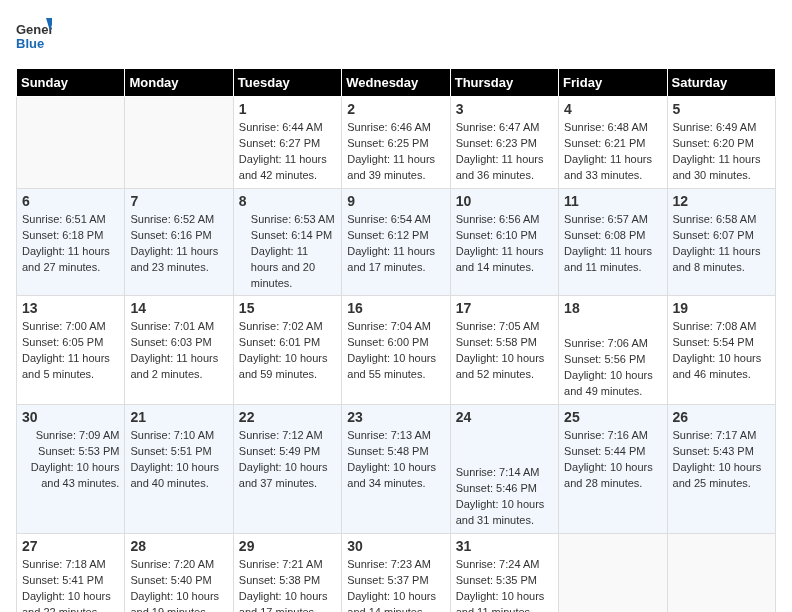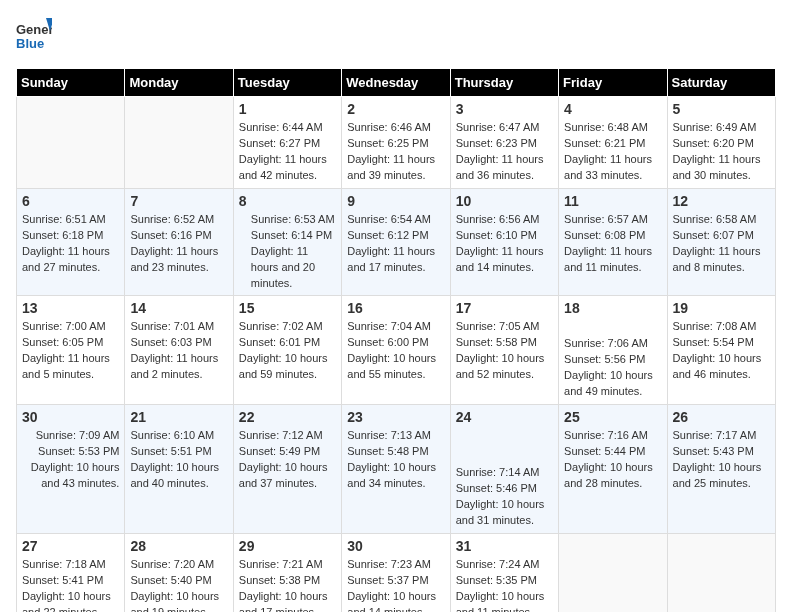--- a/index.html
+++ b/index.html
@@ -232,21 +232,21 @@
       </tr>
       <tr class="alt-row">
         <td>
           <span class="day-number">30</span>
           <div class="day-info" style="white-space: pre-line; text-align: right;">Sunrise: 7:09 AM
 Sunset: 5:53 PM
 Daylight: 10 hours and 43 minutes.</div>
         </td>
         <td>
           <span class="day-number">21</span>
-          <div class="day-info" style="white-space: pre-line;">Sunrise: 6:10 AM
+          <div class="day-info" style="white-space: pre-line;">Sunrise: 7:10 AM
 Sunset: 5:51 PM
 Daylight: 10 hours and 40 minutes.</div>
         </td>
         <td>
           <span class="day-number">22</span>
           <div class="day-info" style="white-space: pre-line;">Sunrise: 7:12 AM
 Sunset: 5:49 PM
 Daylight: 10 hours and 37 minutes.</div>
         </td>
         <td>

